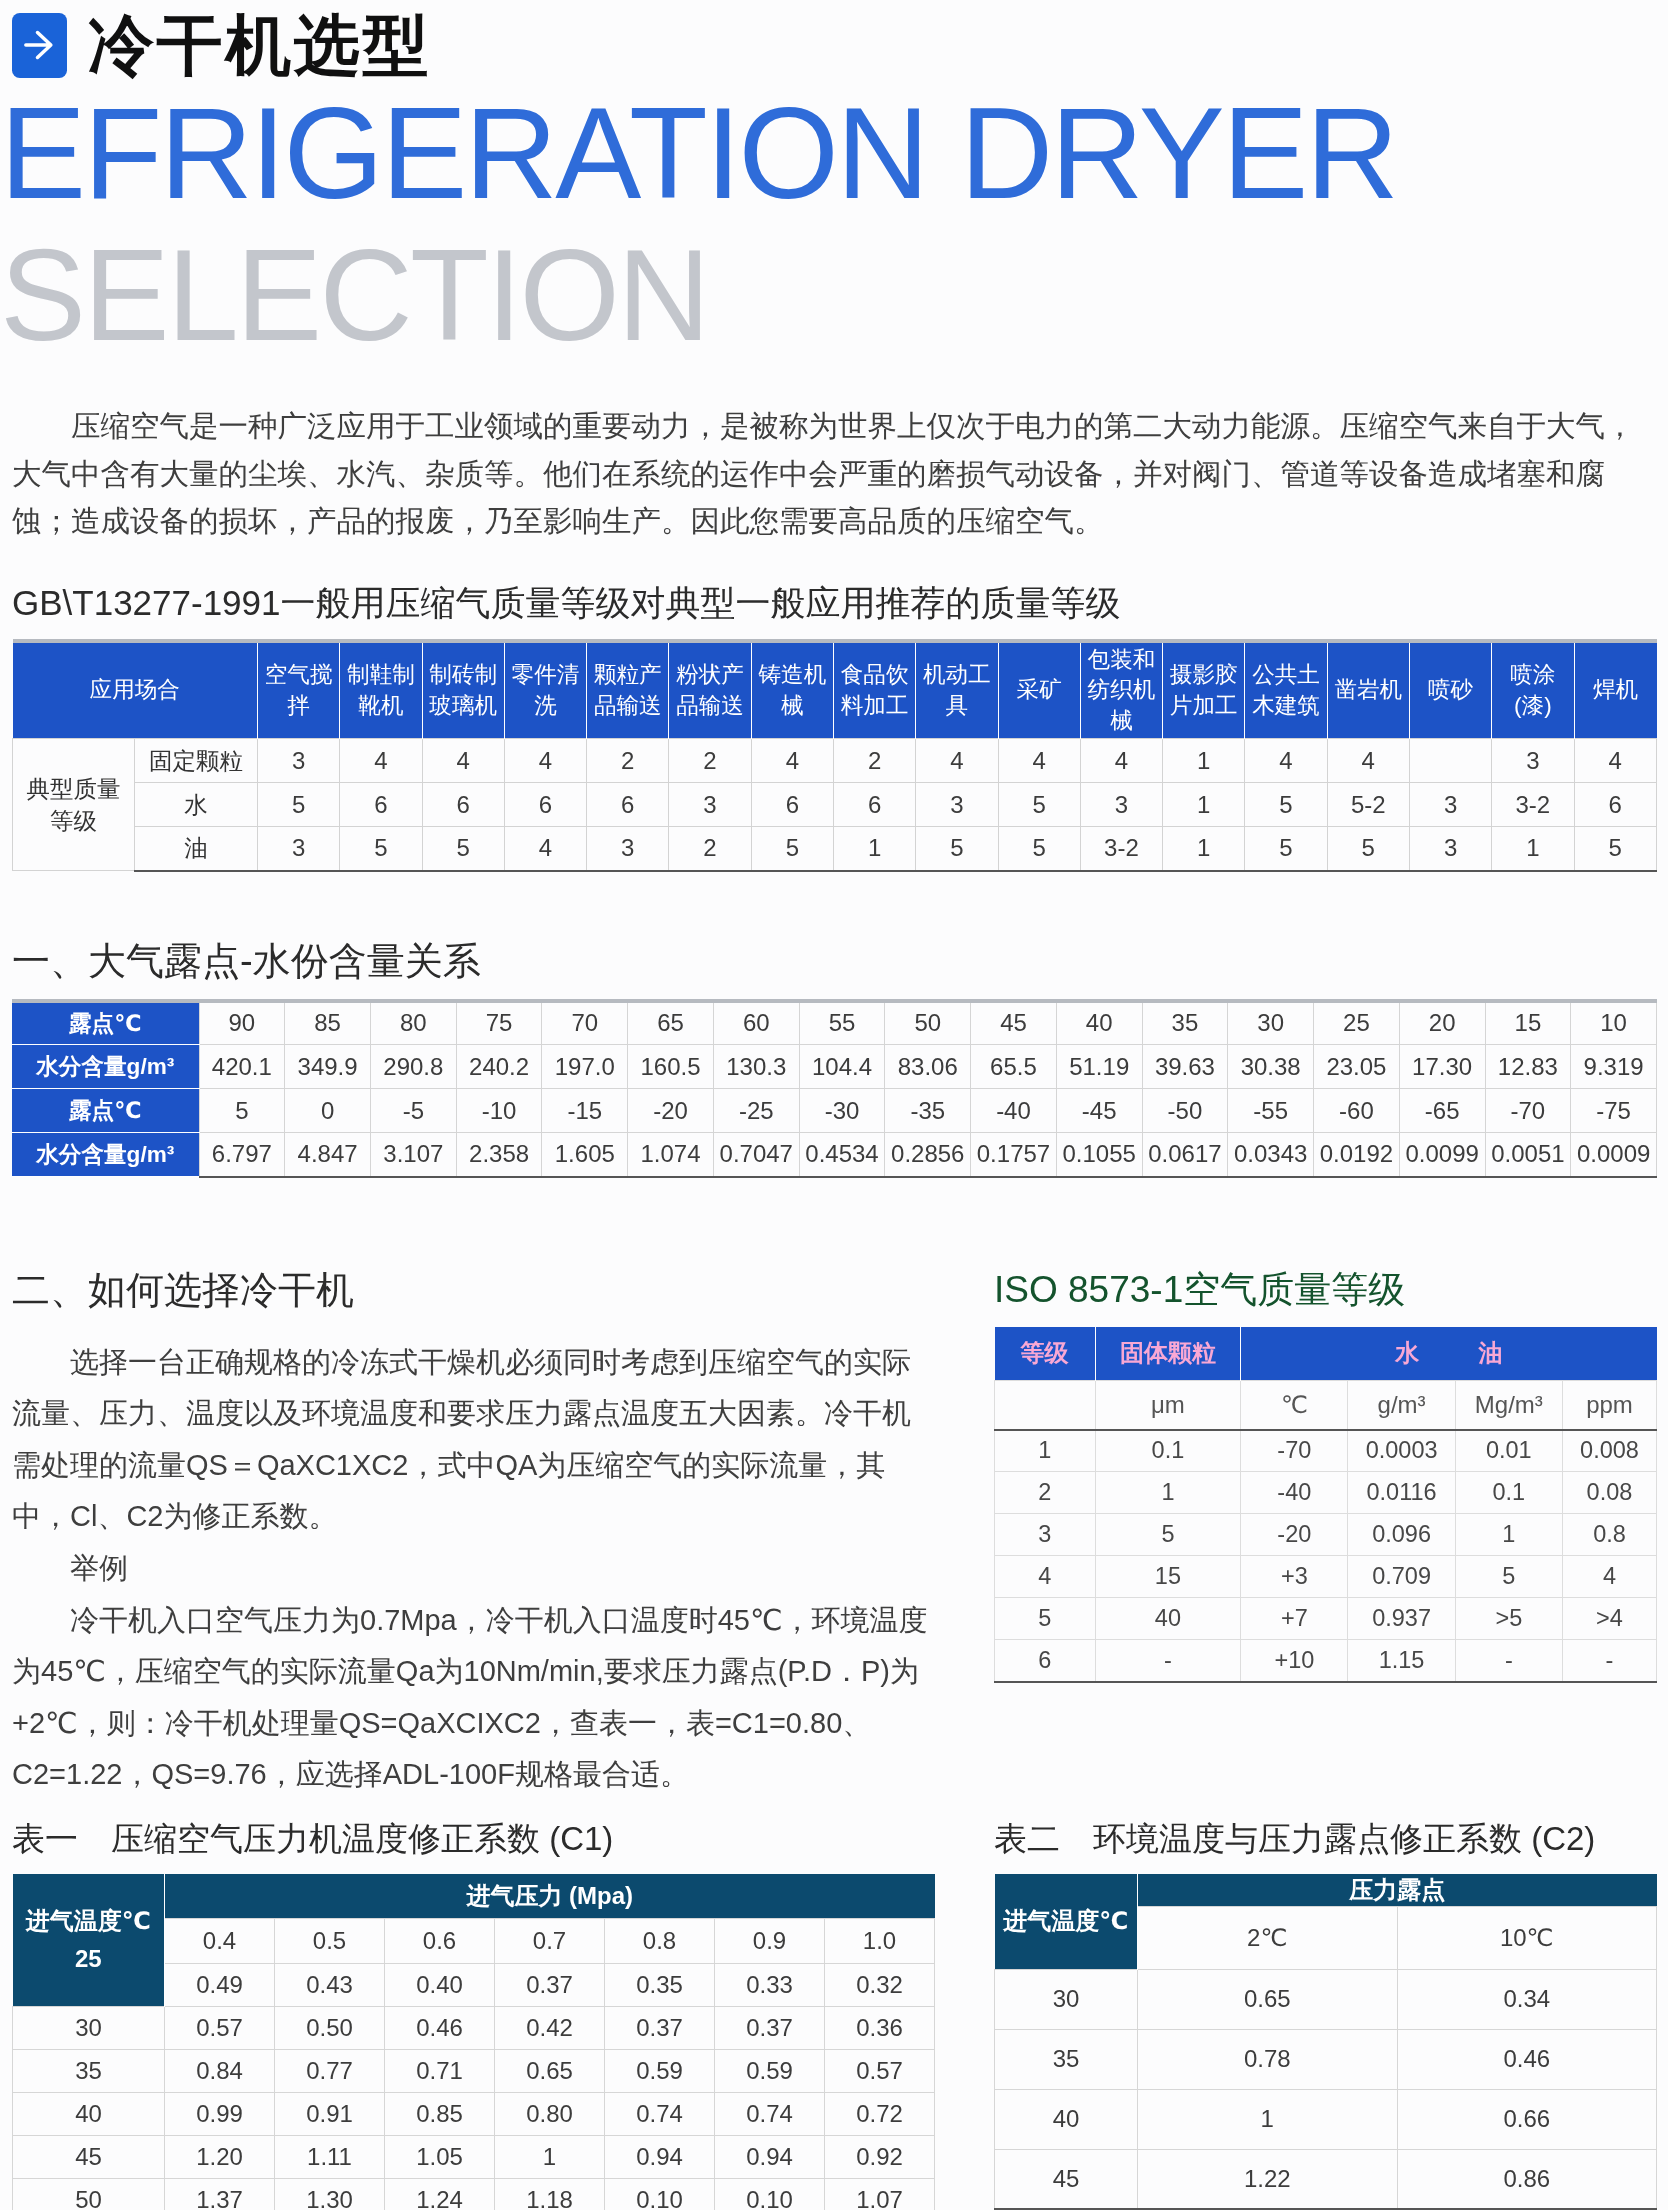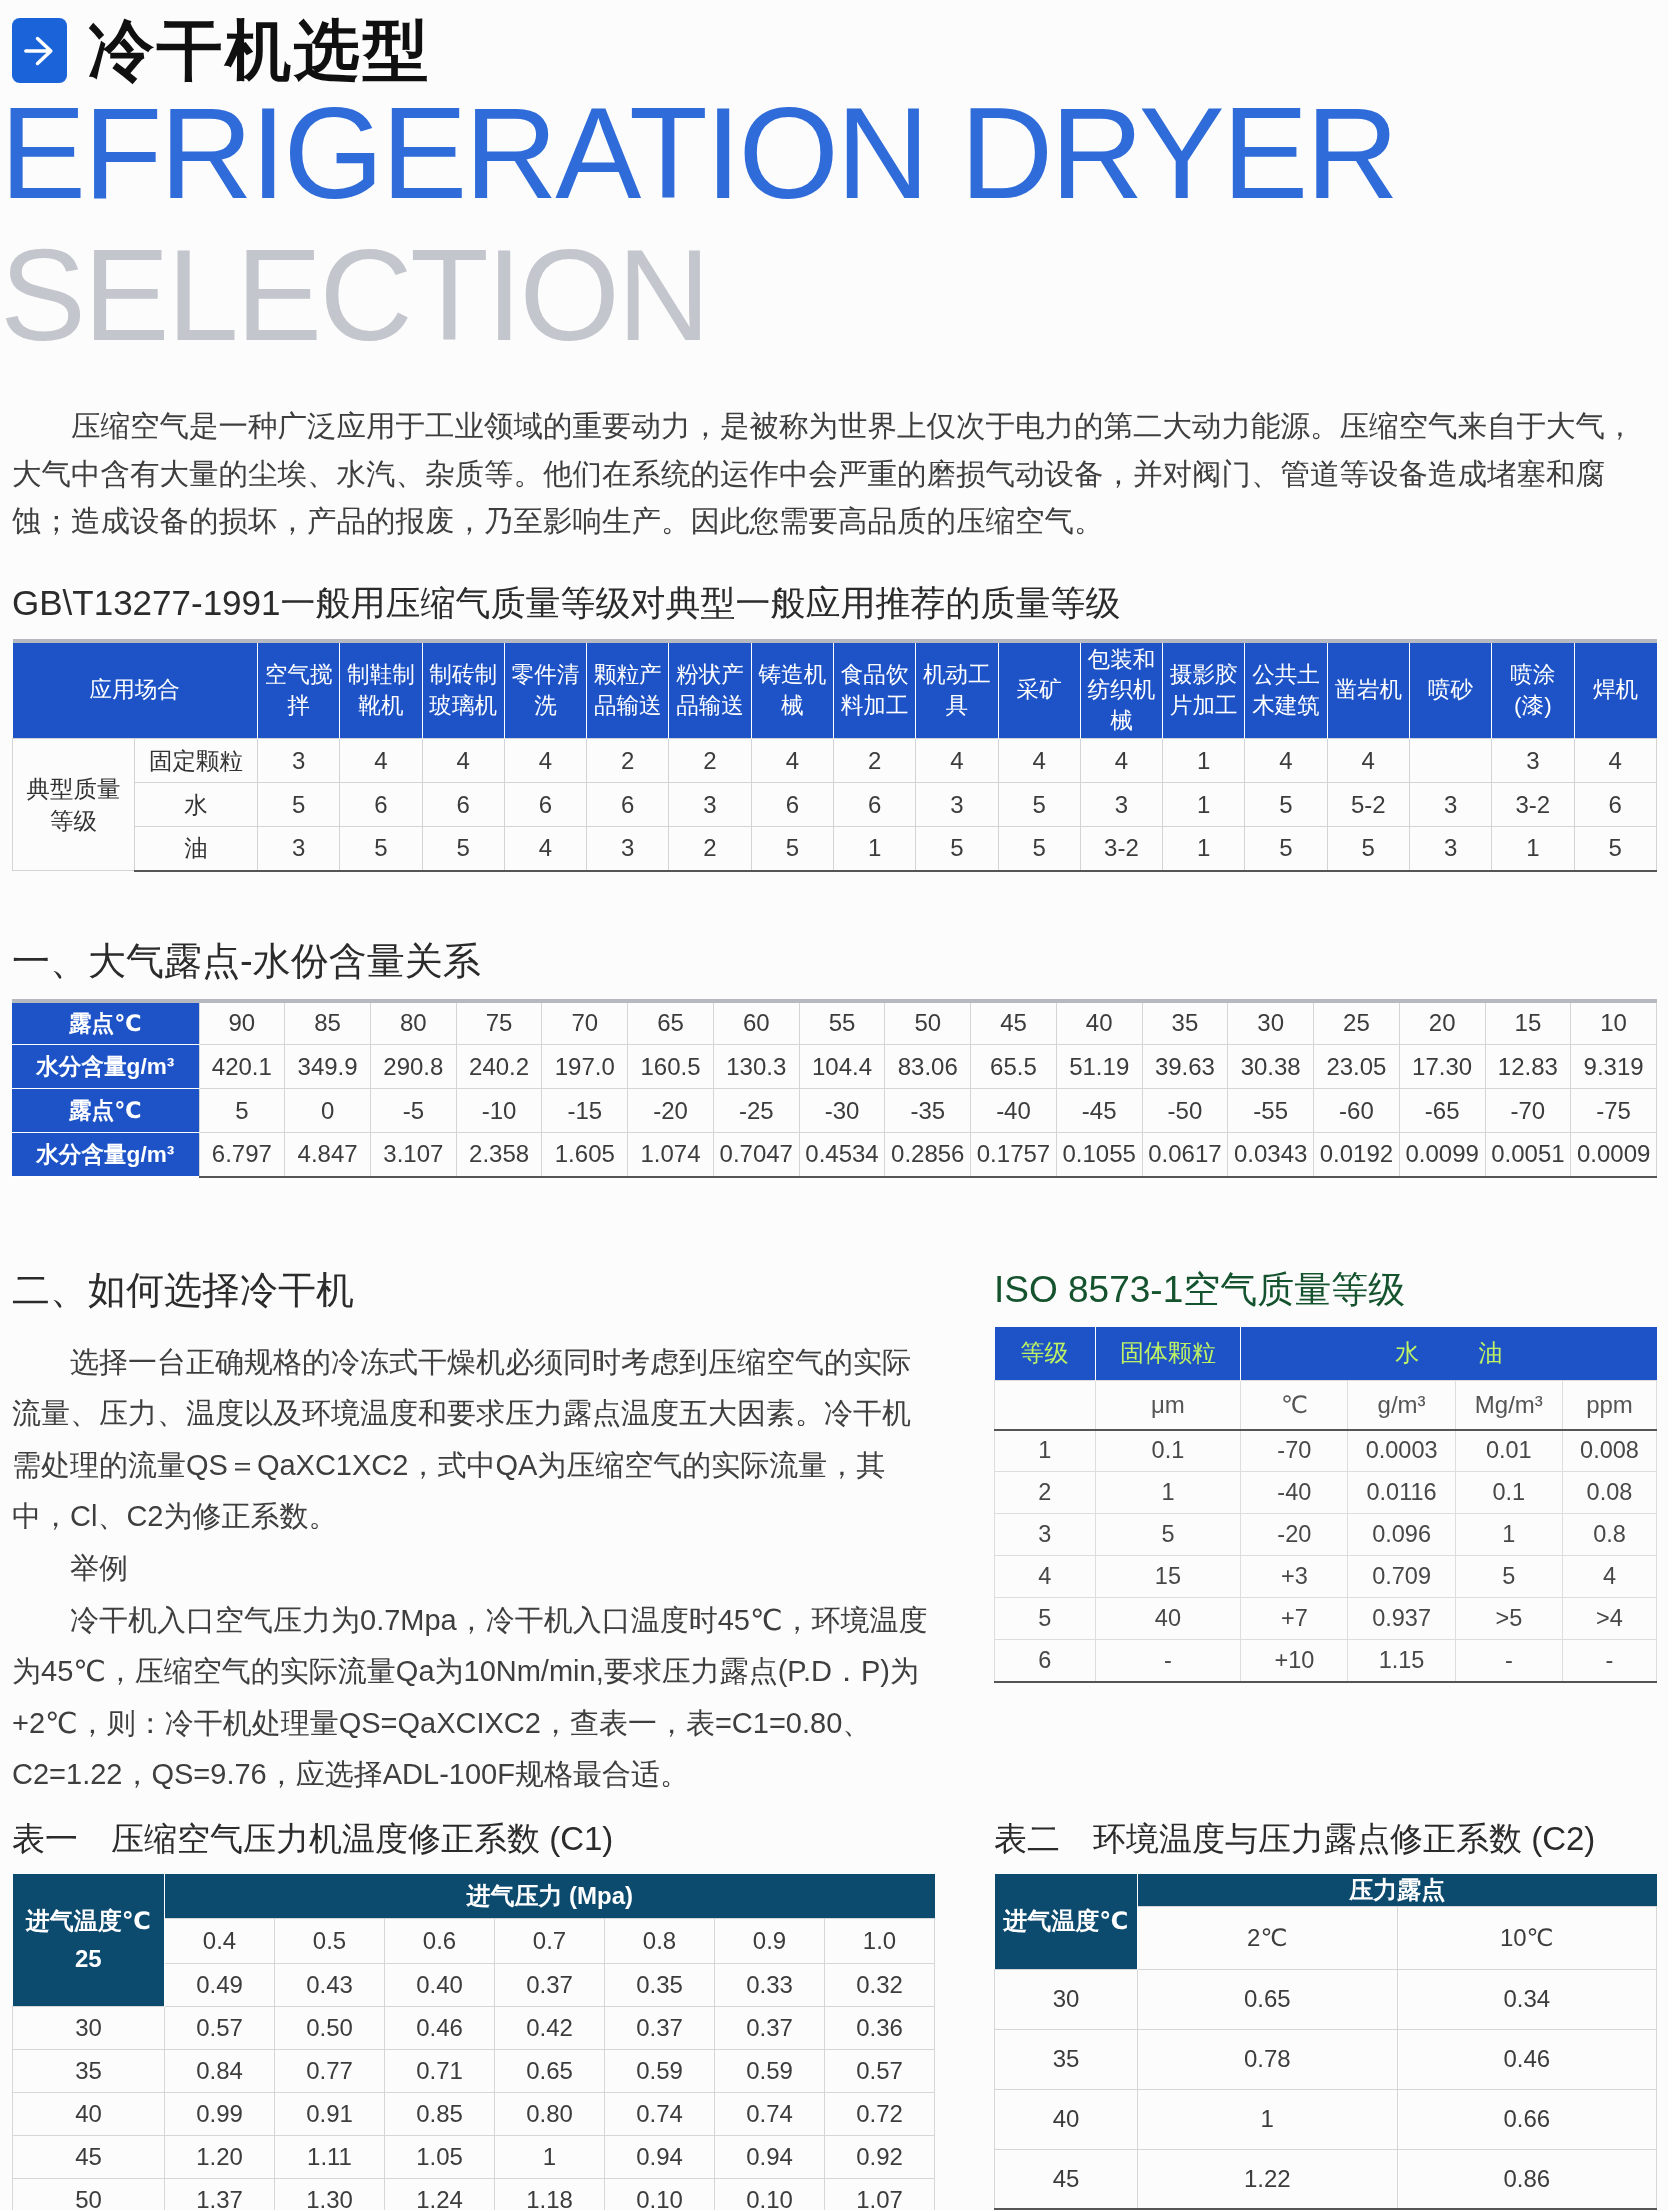--- a/index.html
+++ b/index.html
@@ -3,21 +3,21 @@
 <meta charset="utf-8">
 <style>
   *{box-sizing:border-box;margin:0;padding:0}
   html,body{width:1669px;height:2211px}
   body{
     font-family:"Liberation Sans","DejaVu Sans",sans-serif;
     background:#fcfcfd;color:#3a3a3a;
     padding:7px 12px 0;overflow:hidden;
   }
   
-  .hdr{display:flex;align-items:flex-end;gap:21px;height:76px}
+  .hdr{display:flex;align-items:center;gap:21px;height:76px}
   .icon{width:55px;height:65px;background:#1a63d8;border-radius:7.8px;
         display:flex;align-items:center;justify-content:center;flex:0 0 auto}
   .icon svg{width:40px;height:40px}
   .title-cn{font-size:66px;font-weight:700;color:#101010;letter-spacing:2.6px;line-height:1}
   .en1,.en2{font-family:Liberation Sans, sans-serif;
         font-size:129px;line-height:1.1;letter-spacing:-2.6px;white-space:nowrap;margin-left:-12px}
   .en1{color:#2f6cd9}
   .en2{color:#c3c6cc}
   
   .intro{margin-top:35px;font-size:29.5px;line-height:1.62;text-indent:2em;color:#3e3e3e}
@@ -46,21 +46,21 @@
   
   .row{display:flex;gap:59px;align-items:flex-start}
   .row.mid{margin-top:87px}
   .row.bot{margin-top:15.6px}
   .colL{width:923px;flex:0 0 auto}
   .colR{flex:1;min-width:0}
   .colL h2.h2a{font-size:38px;font-weight:500;color:#2b2b2b;margin-bottom:21px}
   .colR h2.h2b{font-size:37px;font-weight:500;color:#14532d;margin-bottom:12px}
   .colL p{font-size:29px;line-height:1.78;text-indent:2em;color:#3e3e3e}
   
-  .iso tr.iso-head th{background:#1d53c6;color:#bef264;font-size:24px;font-weight:400;
+  .iso tr.iso-head th{background:#1d53c6;color:#f9a8d4;font-size:24px;font-weight:700;
         height:54px;border-right:1.7px solid rgba(255,255,255,.7)}
   .iso tr.iso-head th:last-child{border-right:none}
   .iso .wo{word-spacing:2.2em}
   .iso tr.iso-units td{height:49px;font-size:24px;color:#555;border:0.9px solid #ddd}
   .iso td{height:42px;font-size:23.5px;color:#474747;border:0.9px solid #ddd}
   .iso tr:last-child td{border-bottom:2.6px solid #555}
   
   .t-h{font-size:33px;font-weight:500;color:#2b2b2b;margin-bottom:12px}
   .t1 th.blue,.t2 th.blue{background:#0c4a6e;color:#fff;font-weight:600}
   .t1 .t1-corner{font-size:24px;border-right:1.7px solid rgba(255,255,255,.7);line-height:1.4}

